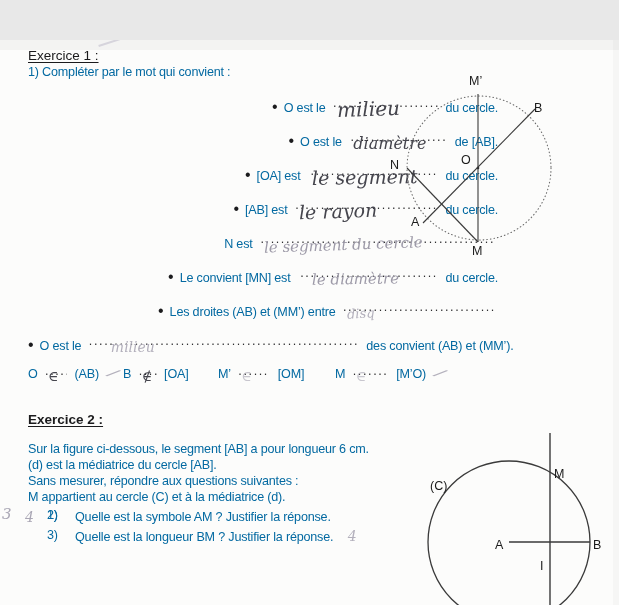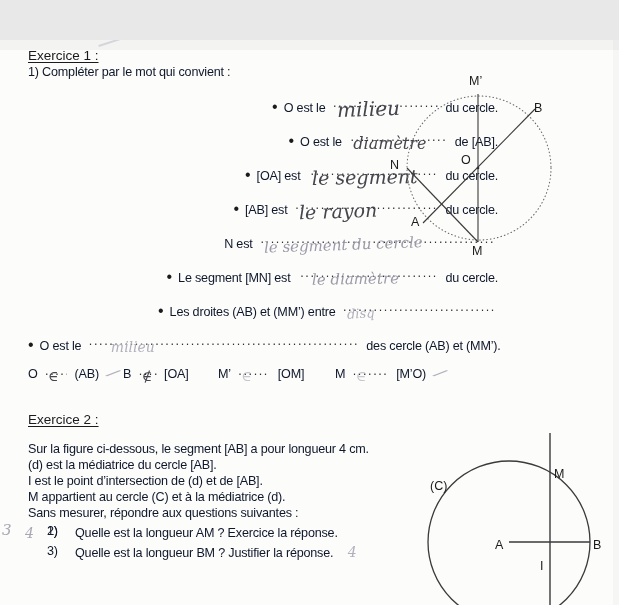--- a/index.html
+++ b/index.html
@@ -1,19 +1,19 @@
 <!DOCTYPE html>
 <html><head>
 <meta charset="utf-8">
 <style>
   html,body{margin:0;padding:0;background:#e8e8e8;}
   .doc{position:relative;width:619px;height:605px;background:#fcfcfb;overflow:hidden;
        font-family:"Liberation Sans",sans-serif;color:#1b1b1d;margin-top:40px;}
   .band{position:absolute;pointer-events:none;}
-  .print{font-size:12.6px;letter-spacing:-0.2px;color:#0f172a;margin:0;}
+  .print{font-size:12.6px;letter-spacing:-0.2px;color:#0369a1;margin:0;}
   .ex-title{font-size:13.5px;font-weight:400;text-decoration:underline;text-underline-offset:2px;margin:0 0 2px 0;}
   section{position:absolute;}
   
   .bullets{list-style:none;margin:16px 0 0 0;padding:0;}
   .bullets li{margin:0 0 12px 0;line-height:17px;white-space:nowrap;text-align:right;}
   .blt{margin-right:6px;}
   .zone{display:inline-block;position:relative;vertical-align:baseline;margin:0 3px;}
   .dots{display:inline-block;width:100%;overflow:hidden;white-space:nowrap;
         letter-spacing:1.6px;color:#2e2e30;font-size:12.6px;}
   .ans{position:absolute;left:4px;bottom:-3px;white-space:nowrap;
@@ -75,32 +75,32 @@
         <span class="blt">•</span><span class="print">[AB] est</span>
         <span class="zone" style="width:143px;"><span class="dots">............................</span><span class="ans pen" style="font-size:19px;transform:rotate(-2deg);">le rayon</span></span>
         <span class="print">du cercle.</span>
       </li>
       <li class="two-line">
         <div class="l2"><span class="print">N est</span>
           <span class="zone" style="width:235px;"><span class="dots">..............................................</span><span class="ans pencil" style="font-size:15px;transform:rotate(-2deg);">le segment du cercle</span></span>
         </div>
       </li>
       <li>
-        <span class="blt">•</span><span class="print">Le segment [MN] est</span>
+        <span class="blt">•</span><span class="print">Le convient [MN] est</span>
         <span class="zone" style="width:140px;"><span class="dots">...........................</span><span class="ans pencil" style="font-size:15px;transform:rotate(-1deg);left:14px;">le diamètre</span></span>
         <span class="print">du cercle.</span>
       </li>
       <li>
         <span class="blt">•</span><span class="print">Les droites (AB) et (MM’) entre</span>
         <span class="zone" style="width:152px;"><span class="dots">..............................</span><span class="ans pencil-light" style="font-size:13px;transform:rotate(-3deg);">disq</span></span>
       </li>
       <li>
         <span class="blt">•</span><span class="print">O est le</span>
         <span class="zone" style="width:270px;"><span class="dots">.....................................................</span><span class="ans pencil-light" style="font-size:14px;left:22px;">milieu</span></span>
-        <span class="print">des cercle (AB) et (MM’).</span>
+        <span class="print">des convient (AB) et (MM’).</span>
       </li>
     </ul>
   </section>
 
   <section style="left:28px;top:320px;width:570px;">
     <div class="symrow">
       <span class="symitem" style="left:0;">
         <span class="print">O</span>
         <span class="zone" style="width:22px;"><span class="dots">.....</span><span class="symans pen">∈</span></span>
         <span class="print">(AB)</span>
@@ -119,37 +119,36 @@
       <span class="symitem" style="left:307px;">
         <span class="print">M</span>
         <span class="zone" style="width:36px;"><span class="dots">.........</span><span class="symans pencil-light" style="opacity:.7;">∈</span></span>
         <span class="print">[M’O)</span>
         <span class="tick">∕</span>
       </span>
     </div>
   </section>
 
   <section style="left:28px;top:372px;width:420px;">
-    <h2 class="ex-title" style="margin-bottom:14px;">Exercice 2 :</h2>
+    <h2 class="ex-title" style="margin-bottom:14px;font-weight:bold;">Exercice 2 :</h2>
     <div class="lines">
-      <p class="print">Sur la figure ci-dessous, le segment [AB] a pour longueur 4 cm.</p>
+      <p class="print">Sur la figure ci-dessous, le segment [AB] a pour longueur 6 cm.</p>
       <p class="print">(d) est la médiatrice du cercle [AB].</p>
-      <p class="print">I est le point d’intersection de (d) et de [AB].</p>
+      <p class="print">Sans mesurer, répondre aux questions suivantes :</p>
       <p class="print">M appartient au cercle (C) et à la médiatrice (d).</p>
-      <p class="print">Sans mesurer, répondre aux questions suivantes :</p>
     </div>
     <div style="margin-top:2px;">
       <div class="qrow">
         <span class="mnote" style="left:-26px;top:-1px;">3</span>
         <span class="qnum print">1)</span>
       </div>
       <div class="qrow">
         <span class="mnote" style="left:-3px;top:2px;font-size:14px;">4</span>
         <span class="qnum print">2)</span>
-        <span class="print">Quelle est la longueur AM ? Exercice la réponse.</span>
+        <span class="print">Quelle est la symbole AM ? Justifier la réponse.</span>
       </div>
       <div class="qrow">
         <span class="qnum print">3)</span>
         <span class="print">Quelle est la longueur BM ? Justifier la réponse.</span>
         <span class="tnote">4</span>
       </div>
     </div>
   </section>
 
   <svg style="left:380px;top:25px;" width="239" height="200" viewBox="0 0 239 200">

